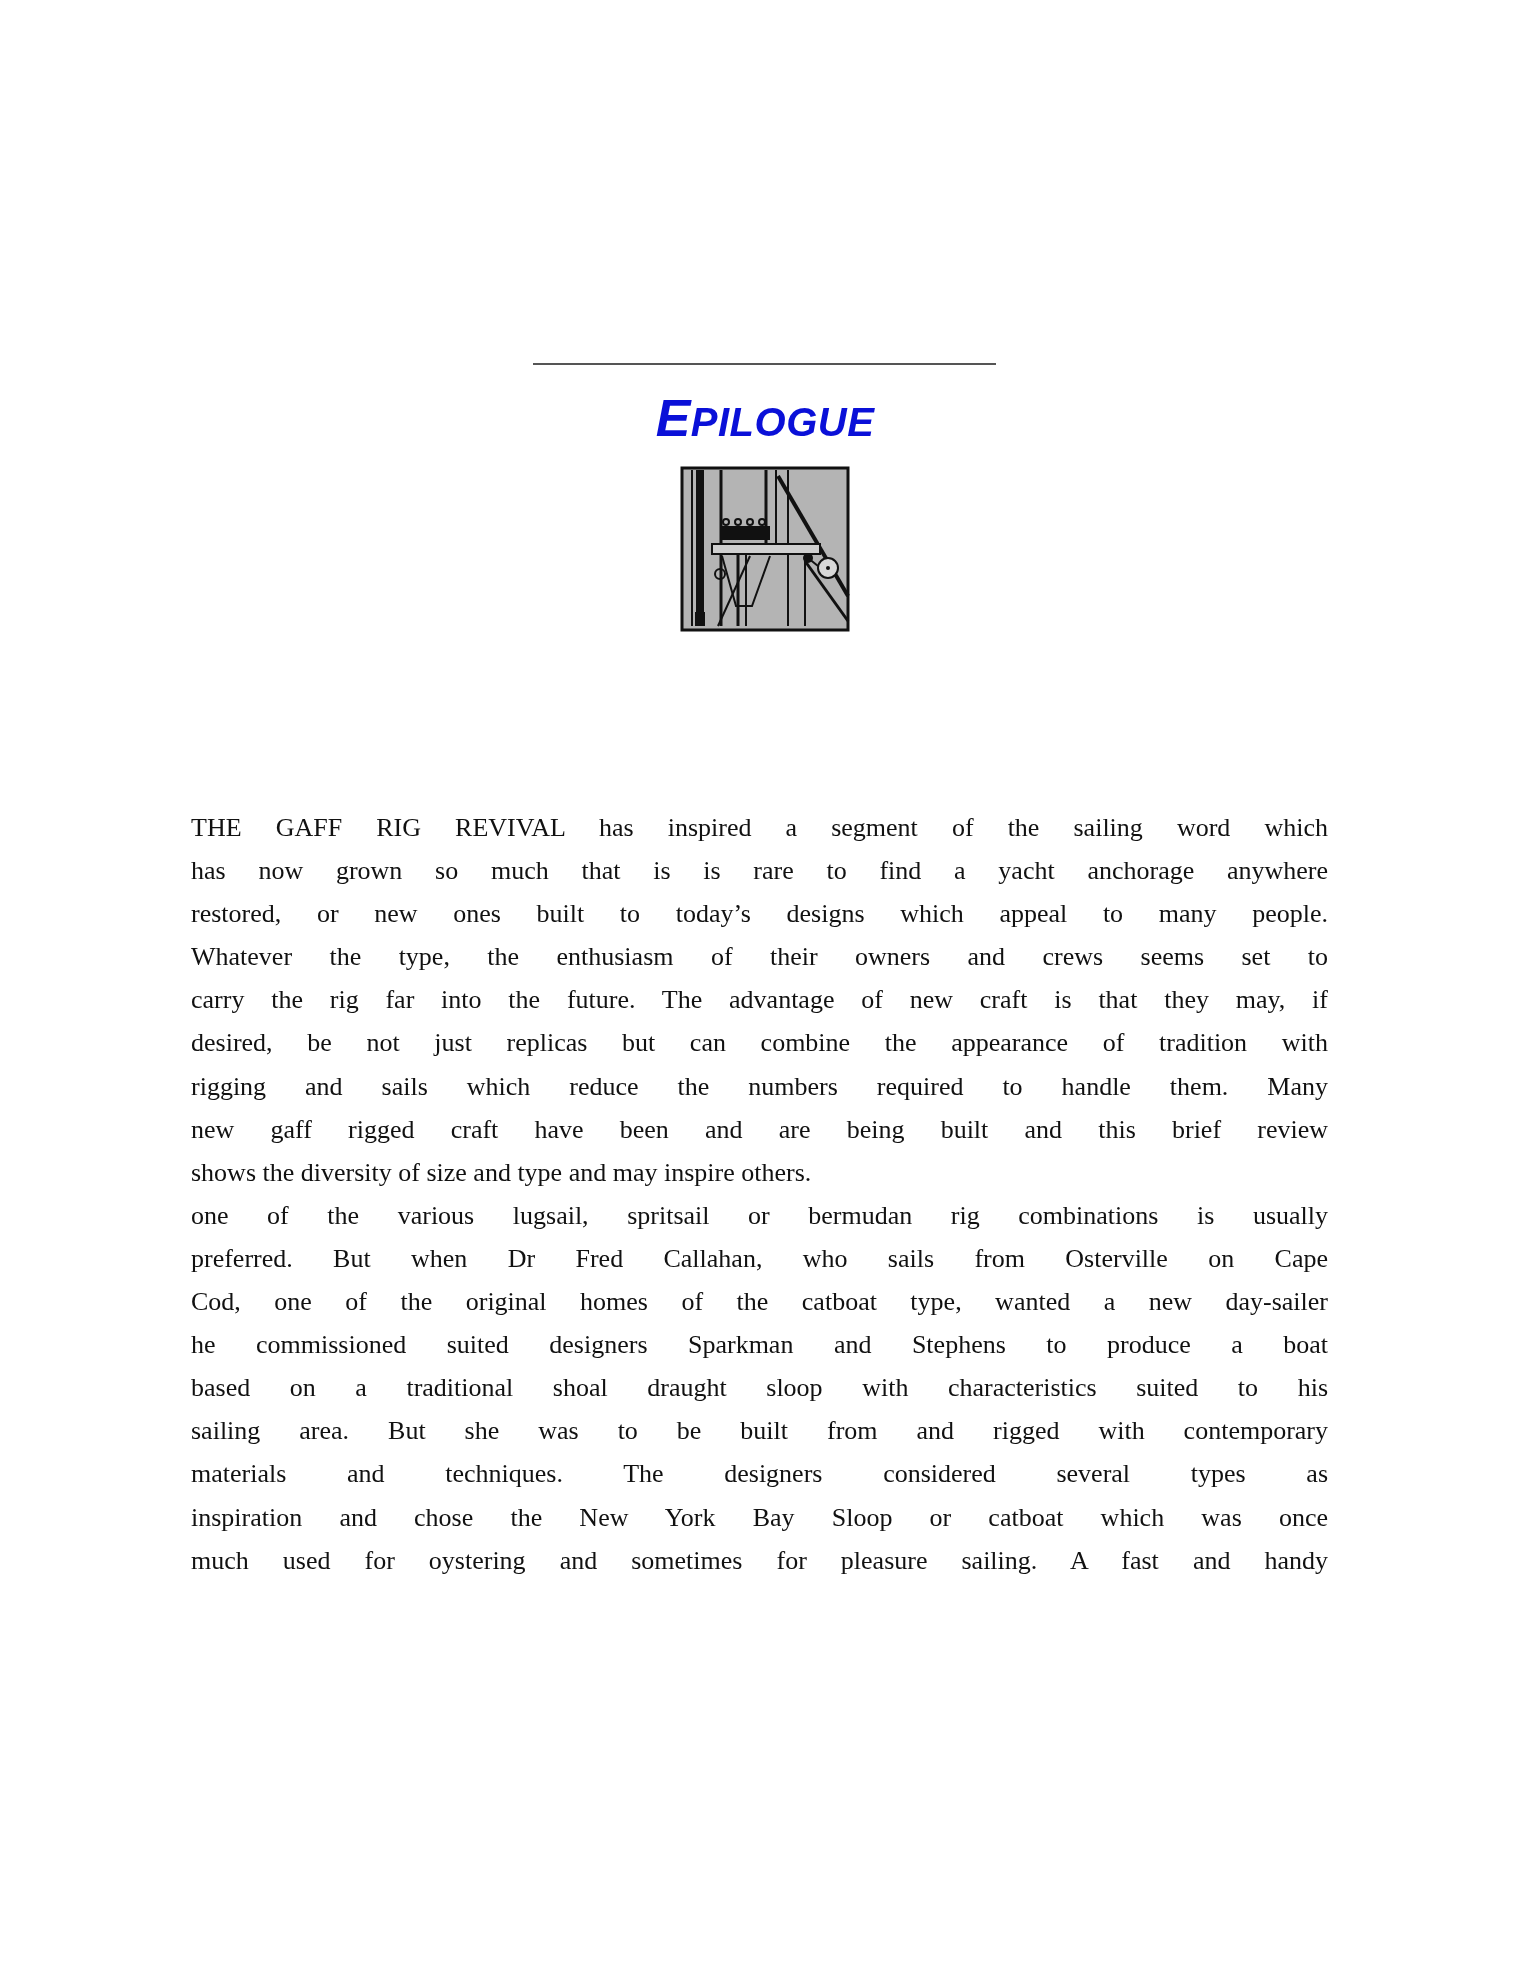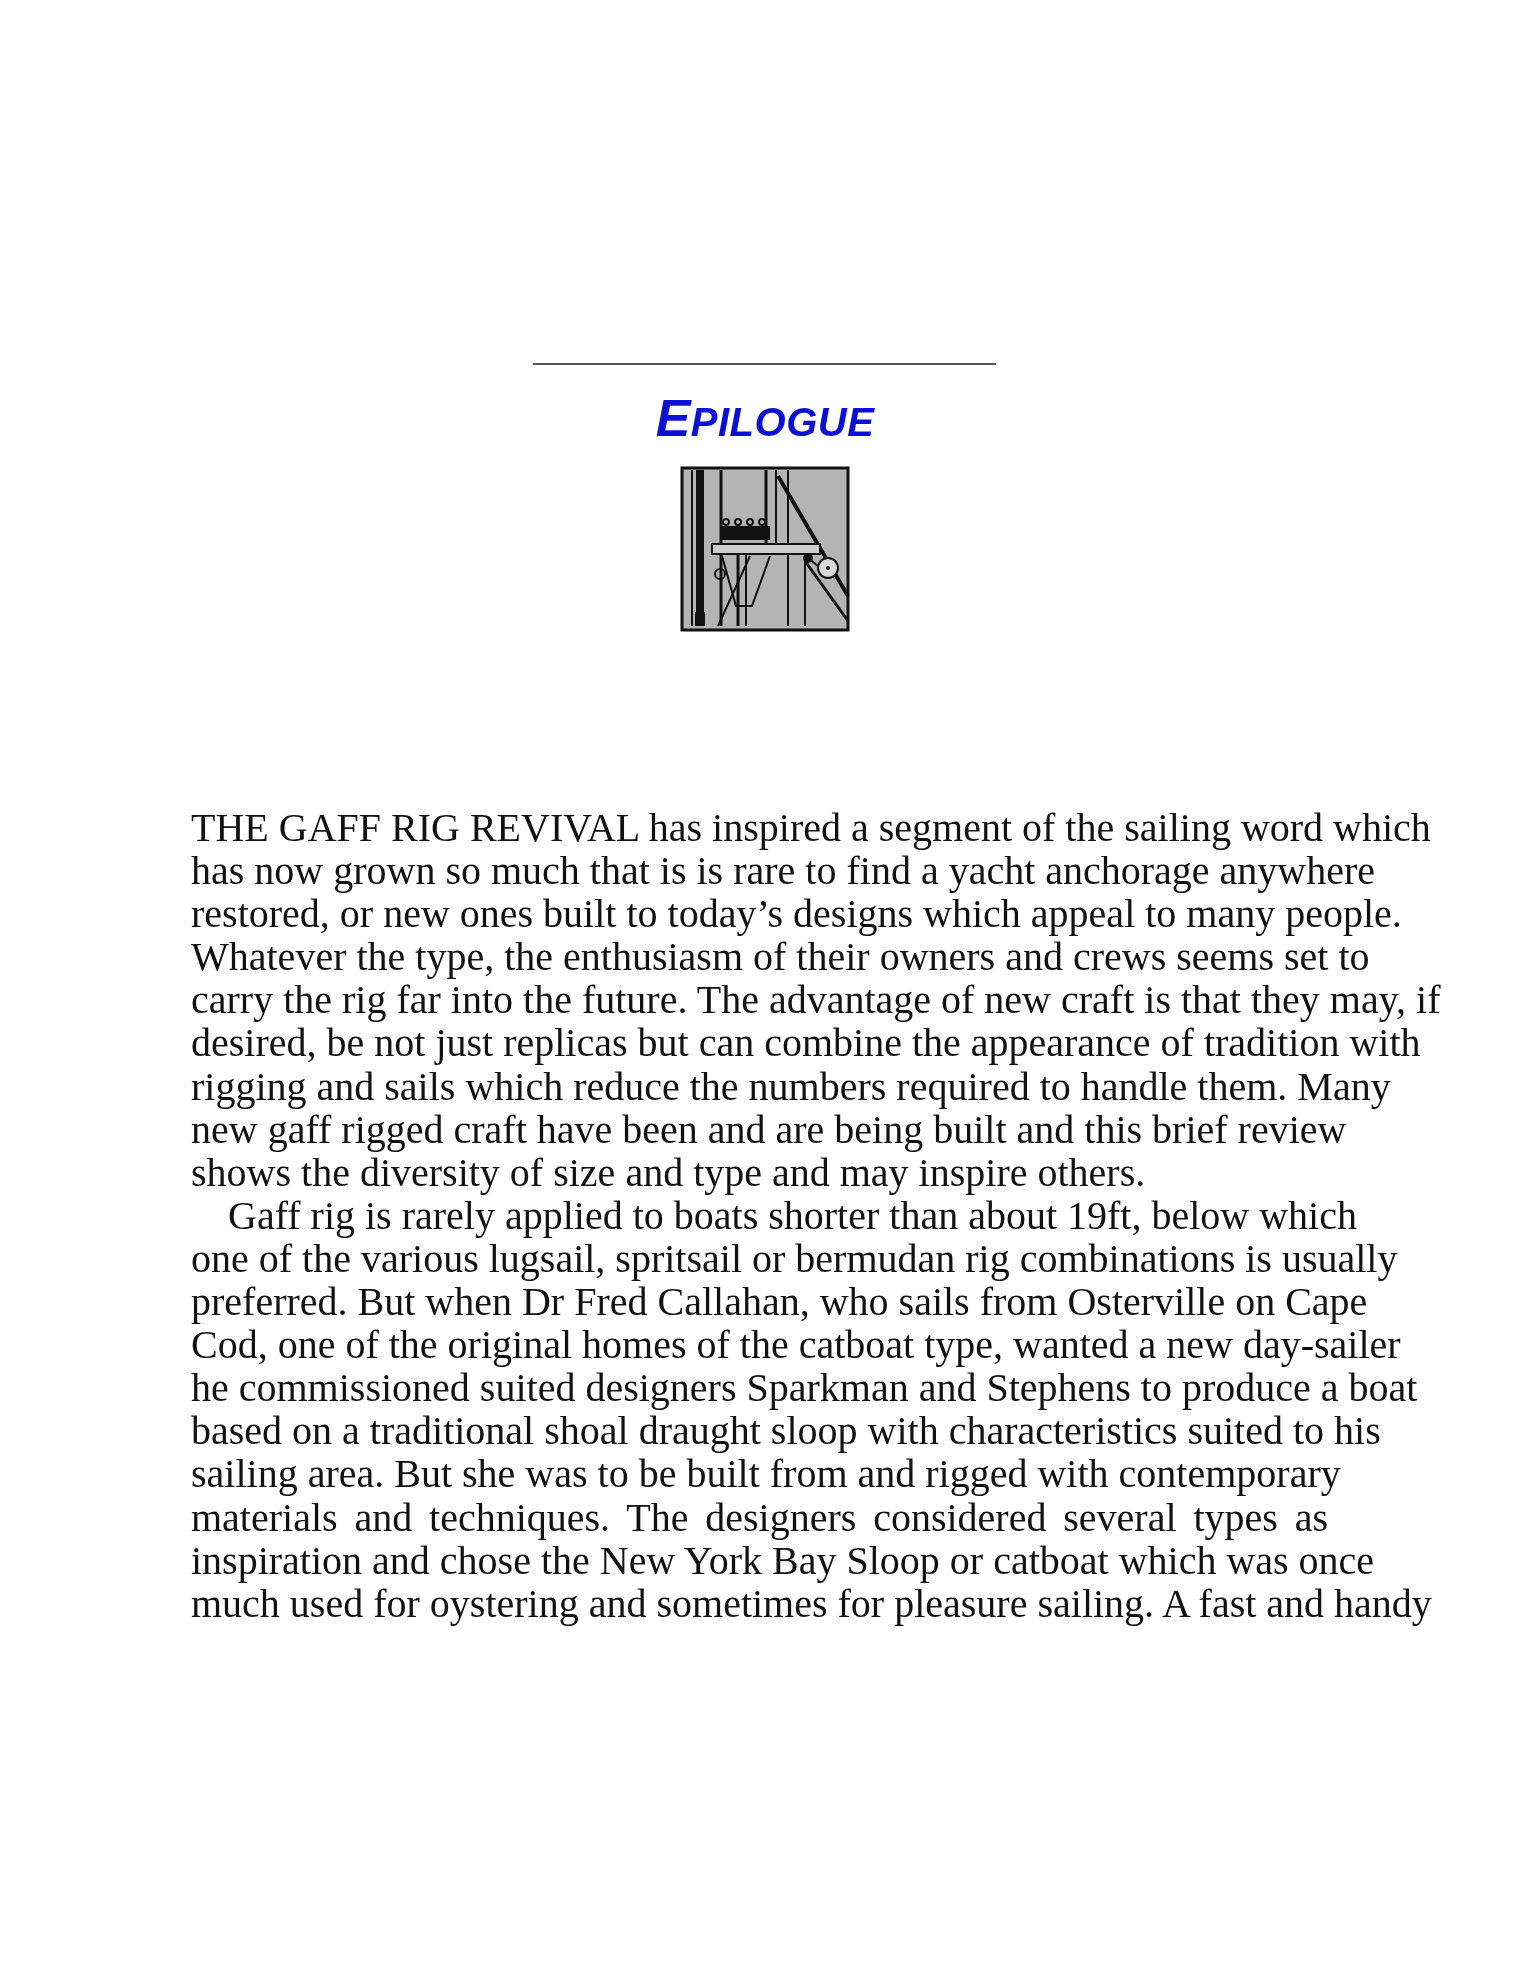--- a/index.html
+++ b/index.html
@@ -47,21 +47,21 @@
       left: 680px;
       top: 466px;
       width: 170px;
       height: 166px;
     }
     .body-text {
       position: absolute;
       left: 191px;
       top: 806px;
       width: 1137px;
-      font-size: 40px;
+      font-size: 26px;
       line-height: 43.1px;
       text-align: justify;
     }
     .line {
       display: block;
       text-align: justify;
       text-align-last: justify;
       white-space: nowrap;
       height: 43.1px;
     }
@@ -131,21 +131,20 @@
       <span class="line">restored, or new ones built to today’s designs which appeal to many people.</span>
       <span class="line">Whatever the type, the enthusiasm of their owners and crews seems set to</span>
       <span class="line">carry the rig far into the future. The advantage of new craft is that they may, if</span>
       <span class="line">desired, be not just replicas but can combine the appearance of tradition with</span>
       <span class="line">rigging and sails which reduce the numbers required to handle them. Many</span>
       <span class="line">new gaff rigged craft have been and are being built and this brief review</span>
       <span class="line last">shows the diversity of size and type and may inspire others.</span>
     </div>
 
     <div>
-      <span class="line indent">Gaff rig is rarely applied to boats shorter than about 19ft, below which</span>
       <span class="line">one of the various lugsail, spritsail or bermudan rig combinations is usually</span>
       <span class="line">preferred. But when Dr Fred Callahan, who sails from Osterville on Cape</span>
       <span class="line">Cod, one of the original homes of the catboat type, wanted a new day-sailer</span>
       <span class="line">he commissioned suited designers Sparkman and Stephens to produce a boat</span>
       <span class="line">based on a traditional shoal draught sloop with characteristics suited to his</span>
       <span class="line">sailing area. But she was to be built from and rigged with contemporary</span>
       <span class="line">materials and techniques. The designers considered several types as</span>
       <span class="line">inspiration and chose the New York Bay Sloop or catboat which was once</span>
       <span class="line">much used for oystering and sometimes for pleasure sailing. A fast and handy</span>
     </div>

